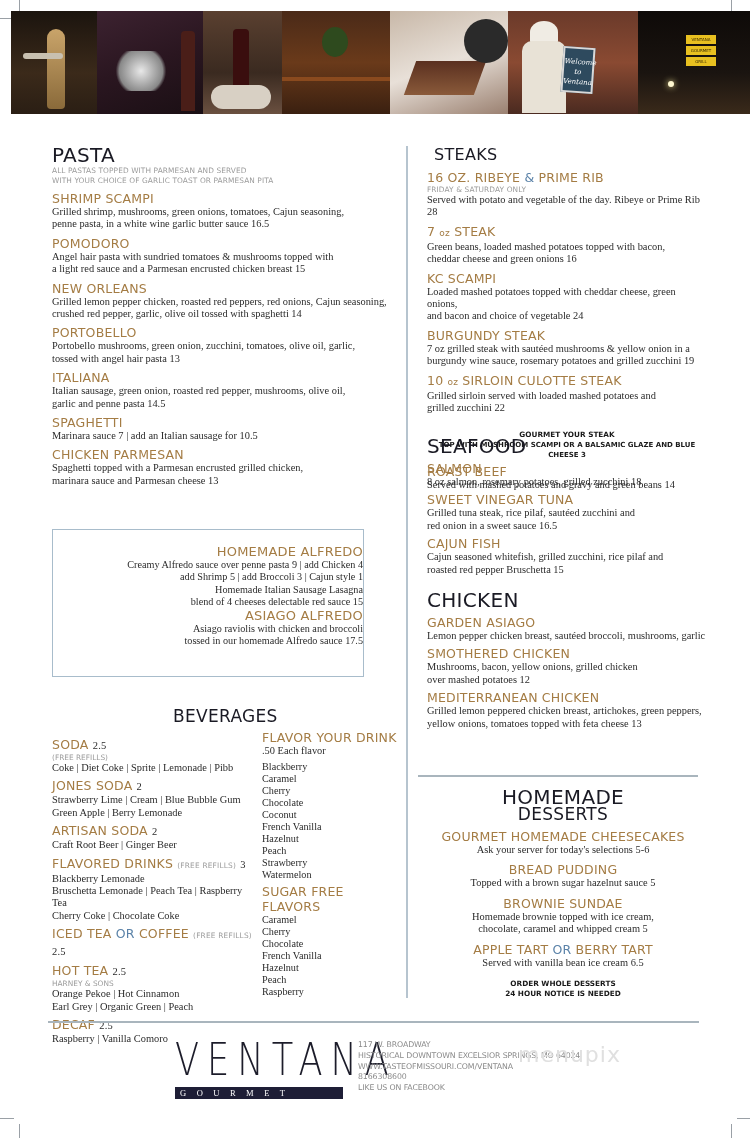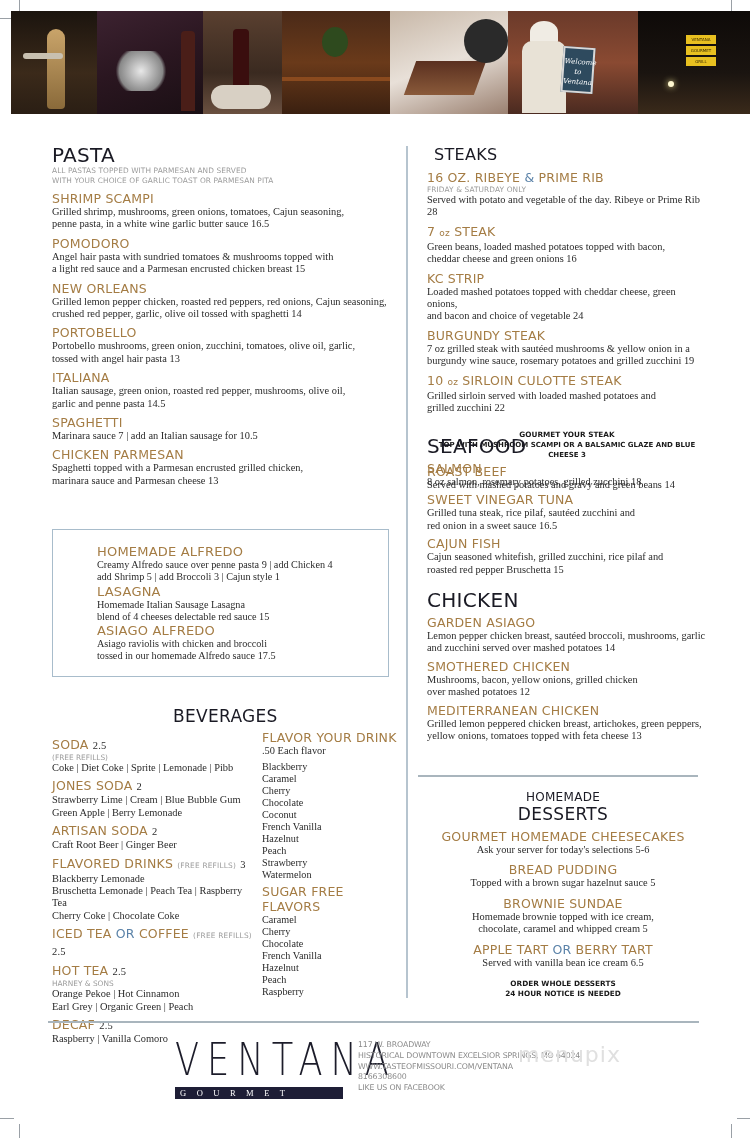--- a/index.html
+++ b/index.html
@@ -17,21 +17,21 @@
   .sec-title { font-family: "DejaVu Sans", sans-serif; font-weight: normal; color: #1a1a24; letter-spacing: 0.3px; }
   .item-name { font-family: "DejaVu Sans", sans-serif; color: #a47c44; font-size: 12.5px; letter-spacing: 0.2px; line-height: 15px; margin-top: 4px; }
   .item-name .or { color: #5a82a8; }
   .item-name .oz { font-size: 9px; }
   .desc { font-size: 10.4px; line-height: 12.4px; color: #2b2b2b; }
   .note { font-family: "DejaVu Sans", sans-serif; font-size: 7.4px; color: #9b9b9b; letter-spacing: 0.1px; line-height: 10px; }
   .price-inline { font-family: "Liberation Serif", serif; font-size: 10.5px; color: #2b2b2b; }
   .smallnote { font-family: "DejaVu Sans", sans-serif; font-size: 7.4px; color: #9b9b9b; }
   .caps-black { font-family: "DejaVu Sans", sans-serif; font-size: 7.3px; color: #1a1a1a; text-align: center; line-height: 10px; font-weight: bold; }
 
-  .box { position: absolute; left: 52px; top: 529px; width: 337px; height: 148px; border: 1.5px solid #a8bccb; text-align: left; padding-top: 14px; padding-left: 44px; }
+  .box { position: absolute; left: 52px; top: 529px; width: 312px; height: 148px; border: 1.5px solid #a8bccb; text-align: right; padding-top: 14px; padding-left: 44px; }
   .box .item-name { margin-top: 0; font-size: 13px; }
   .box .desc { font-size: 10.2px; line-height: 12.3px; }
 
   .vline { position: absolute; background: #b6c4cf; }
   .hline { position: absolute; background: #a9b5bd; }
 
   .flist { font-size: 10.2px; line-height: 12px; color: #2b2b2b; }
 
   .footer-logo { position: absolute; left: 175px; top: 1038px; }
   .logo-word { font-family: "DejaVu Sans", sans-serif; font-size: 44px; letter-spacing: 10px; color: #1c1c2a; transform: scaleX(0.8); transform-origin: left; line-height: 44px; font-weight: 200; }
@@ -129,21 +129,20 @@
     </div>
 </div>
 
 <div class="box">
   <div>
     <div class="item-name">HOMEMADE ALFREDO</div>
     <div class="desc">Creamy Alfredo sauce over penne pasta  9  | add Chicken 4</div>
     <div class="desc">add Shrimp 5  | add Broccoli 3 | Cajun style 1</div>
   </div>
   <div>
-    <div class="item-name">LASAGNA</div>
     <div class="desc">Homemade Italian Sausage Lasagna</div>
     <div class="desc">blend of 4 cheeses delectable red sauce  15</div>
   </div>
   <div>
     <div class="item-name">ASIAGO ALFREDO</div>
     <div class="desc">Asiago raviolis with chicken and broccoli</div>
     <div class="desc">tossed in our homemade Alfredo sauce  17.5</div>
   </div>
 </div>
 
@@ -228,21 +227,21 @@
     <div class="note" style="line-height:9px;">FRIDAY &amp; SATURDAY ONLY</div>
     <div class="desc">Served with potato and vegetable of the day. Ribeye or Prime Rib  28</div>
   </div>
   <div id="steak-items">
       <div>
         <div class="item-name" style="margin-top: 5px;"><span>7</span> <span class="oz">oz</span> <span>STEAK</span></div>
         <div class="desc">Green beans, loaded mashed potatoes topped with bacon,</div>
         <div class="desc">cheddar cheese and green onions  16</div>
       </div>
       <div>
-        <div class="item-name" style="margin-top: 5px;"><span>KC STRIP</span></div>
+        <div class="item-name" style="margin-top: 5px;"><span>KC SCAMPI</span></div>
         <div class="desc">Loaded mashed potatoes topped with cheddar cheese, green onions,</div>
         <div class="desc">and bacon and choice of vegetable  24</div>
       </div>
       <div>
         <div class="item-name" style="margin-top: 5px;"><span>BURGUNDY STEAK</span></div>
         <div class="desc">7 oz grilled steak with sautéed mushrooms &amp; yellow onion in a</div>
         <div class="desc">burgundy wine sauce, rosemary potatoes and grilled zucchini  19</div>
       </div>
       <div>
         <div class="item-name" style="margin-top: 5px;"><span>10</span> <span class="oz">oz</span> <span>SIRLOIN CULOTTE STEAK</span></div>
@@ -279,39 +278,38 @@
       </div>
     </div>
 </div>
 
 <div class="col" style="left:427px;top:589px;width:280px;">
   <div class="sec-title" style="font-size:20px;line-height:22px;">CHICKEN</div>
   <div id="chicken-items">
       <div>
         <div class="item-name" style="margin-top: 4px;"><span>GARDEN ASIAGO</span></div>
         <div class="desc">Lemon pepper chicken breast, sautéed broccoli, mushrooms, garlic</div>
-        <div class="desc">and zucchini served over mashed potatoes  14</div>
       </div>
       <div>
         <div class="item-name" style="margin-top: 4px;"><span>SMOTHERED CHICKEN</span></div>
         <div class="desc">Mushrooms, bacon, yellow onions, grilled chicken</div>
         <div class="desc">over mashed potatoes  12</div>
       </div>
       <div>
         <div class="item-name" style="margin-top: 4px;"><span>MEDITERRANEAN CHICKEN</span></div>
         <div class="desc">Grilled lemon peppered chicken breast, artichokes, green peppers,</div>
         <div class="desc">yellow onions, tomatoes topped with feta cheese  13</div>
       </div>
     </div>
 </div>
 
 <div class="hline" style="left:418px;top:775px;width:280px;height:1.5px;"></div>
 
 <div class="col" style="left:418px;top:789px;width:290px;text-align:center;">
-  <div class="sec-title" style="font-size:12px;line-height:17px;">HOMEMADE</div>
+  <div class="sec-title" style="font-size:20px;line-height:17px;">HOMEMADE</div>
   <div class="sec-title" style="font-size:17px;line-height:17px;">DESSERTS</div>
   <div id="dessert-items">
       <div>
         <div class="item-name" style="margin-top: 6px;"><span>GOURMET HOMEMADE CHEESECAKES</span></div>
         <div class="desc">Ask your server for today's selections  5-6</div>
       </div>
       <div>
         <div class="item-name" style="margin-top: 6px;"><span>BREAD PUDDING</span></div>
         <div class="desc">Topped with a brown sugar hazelnut sauce  5</div>
       </div>

